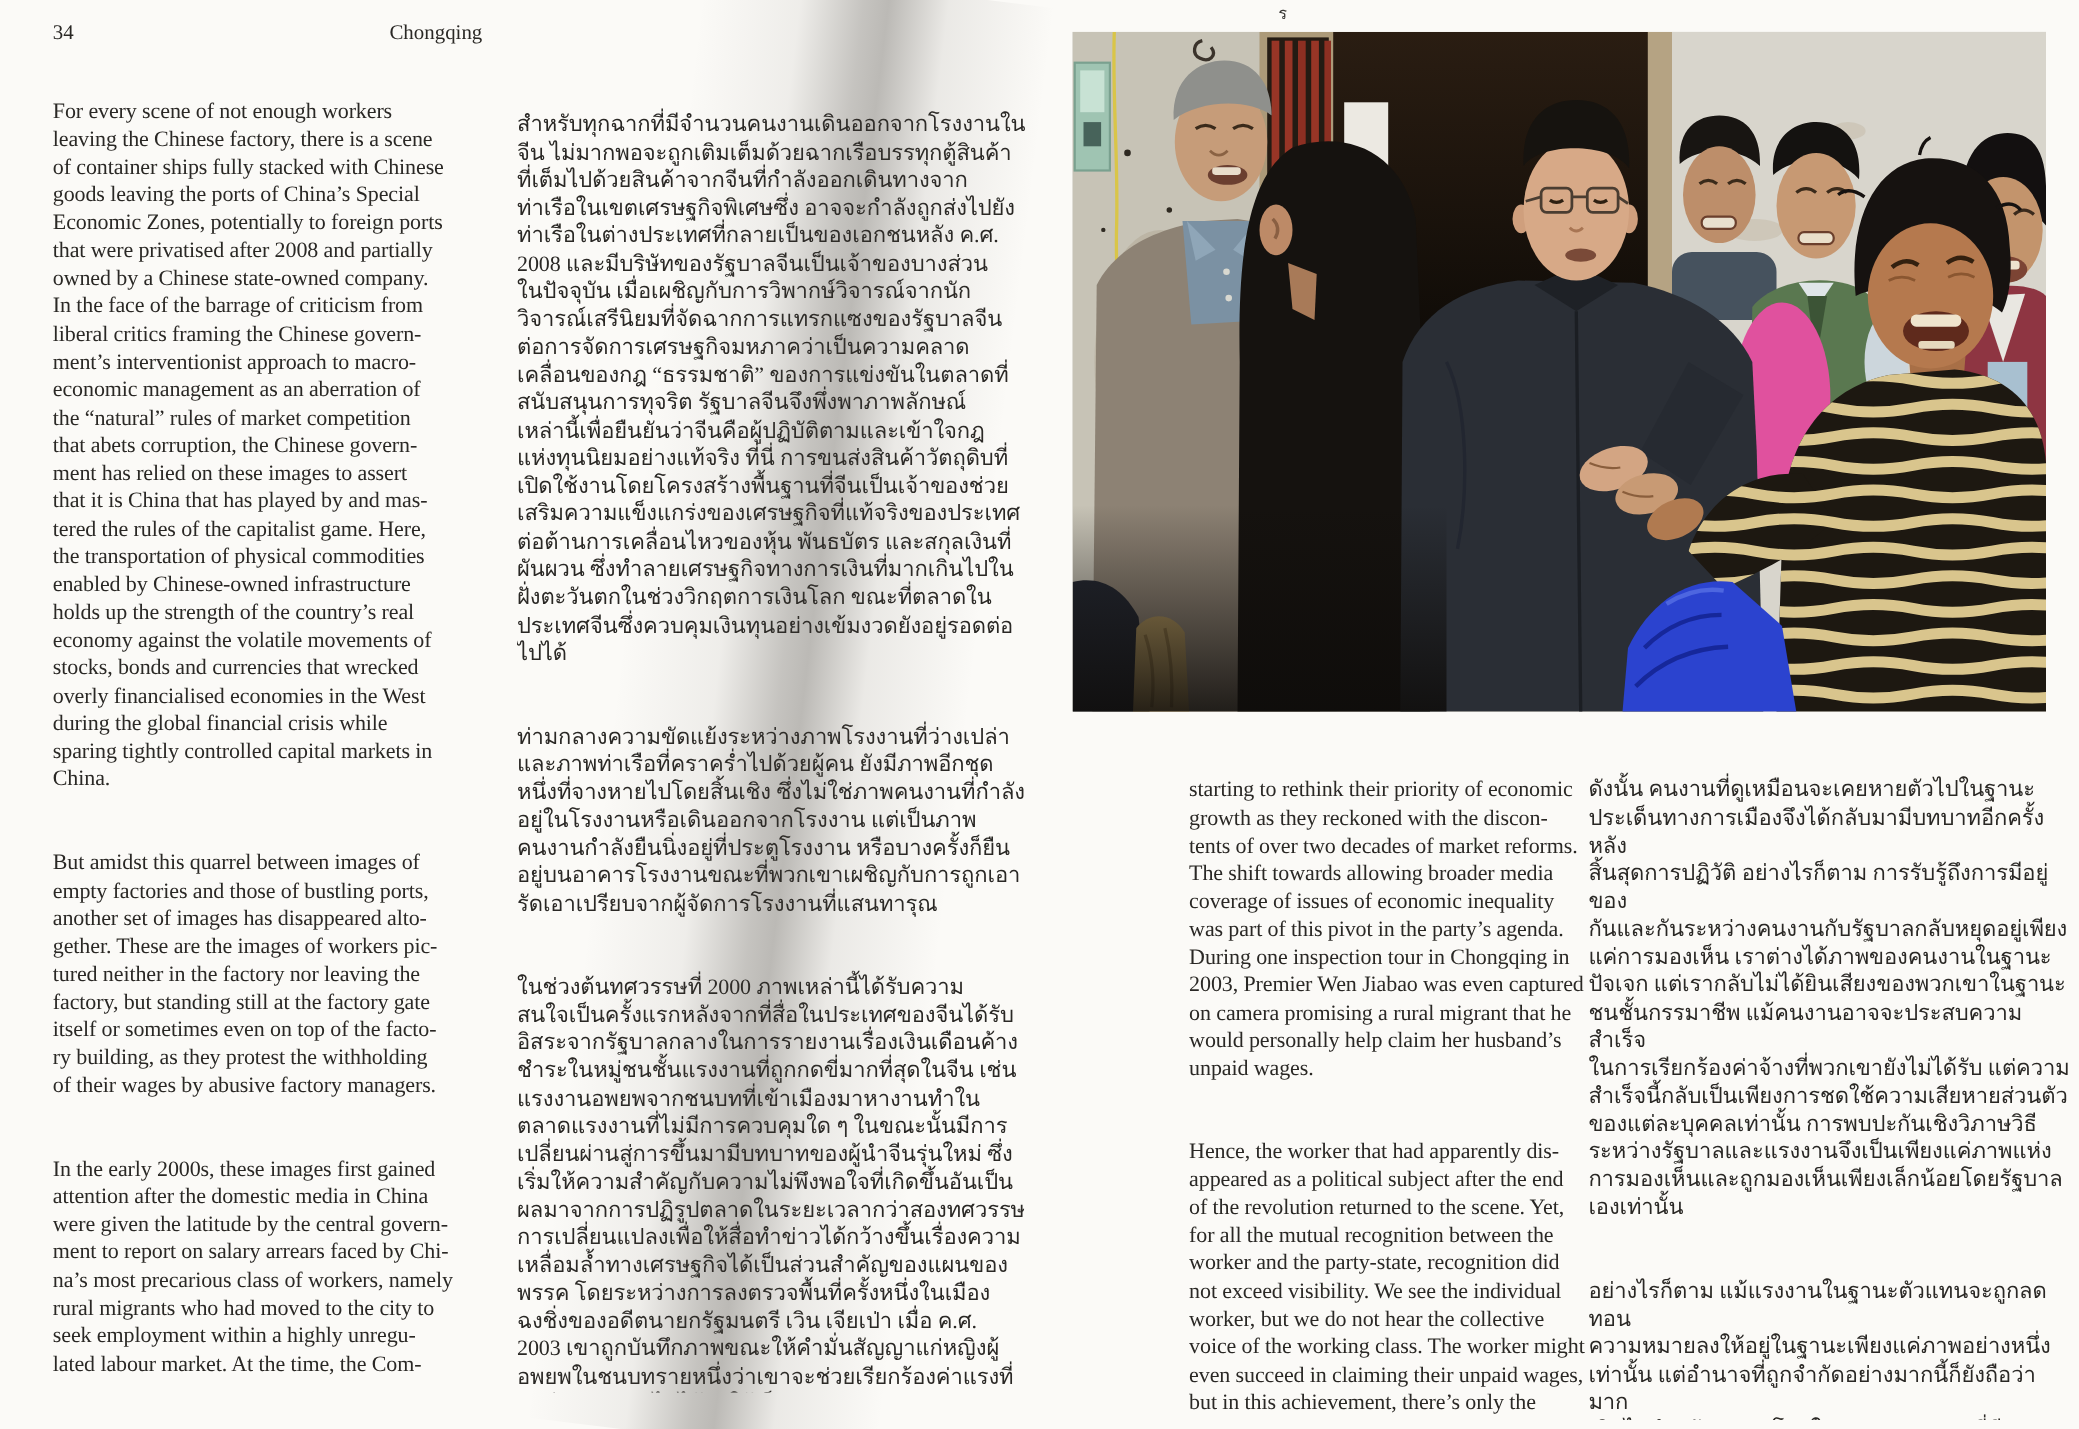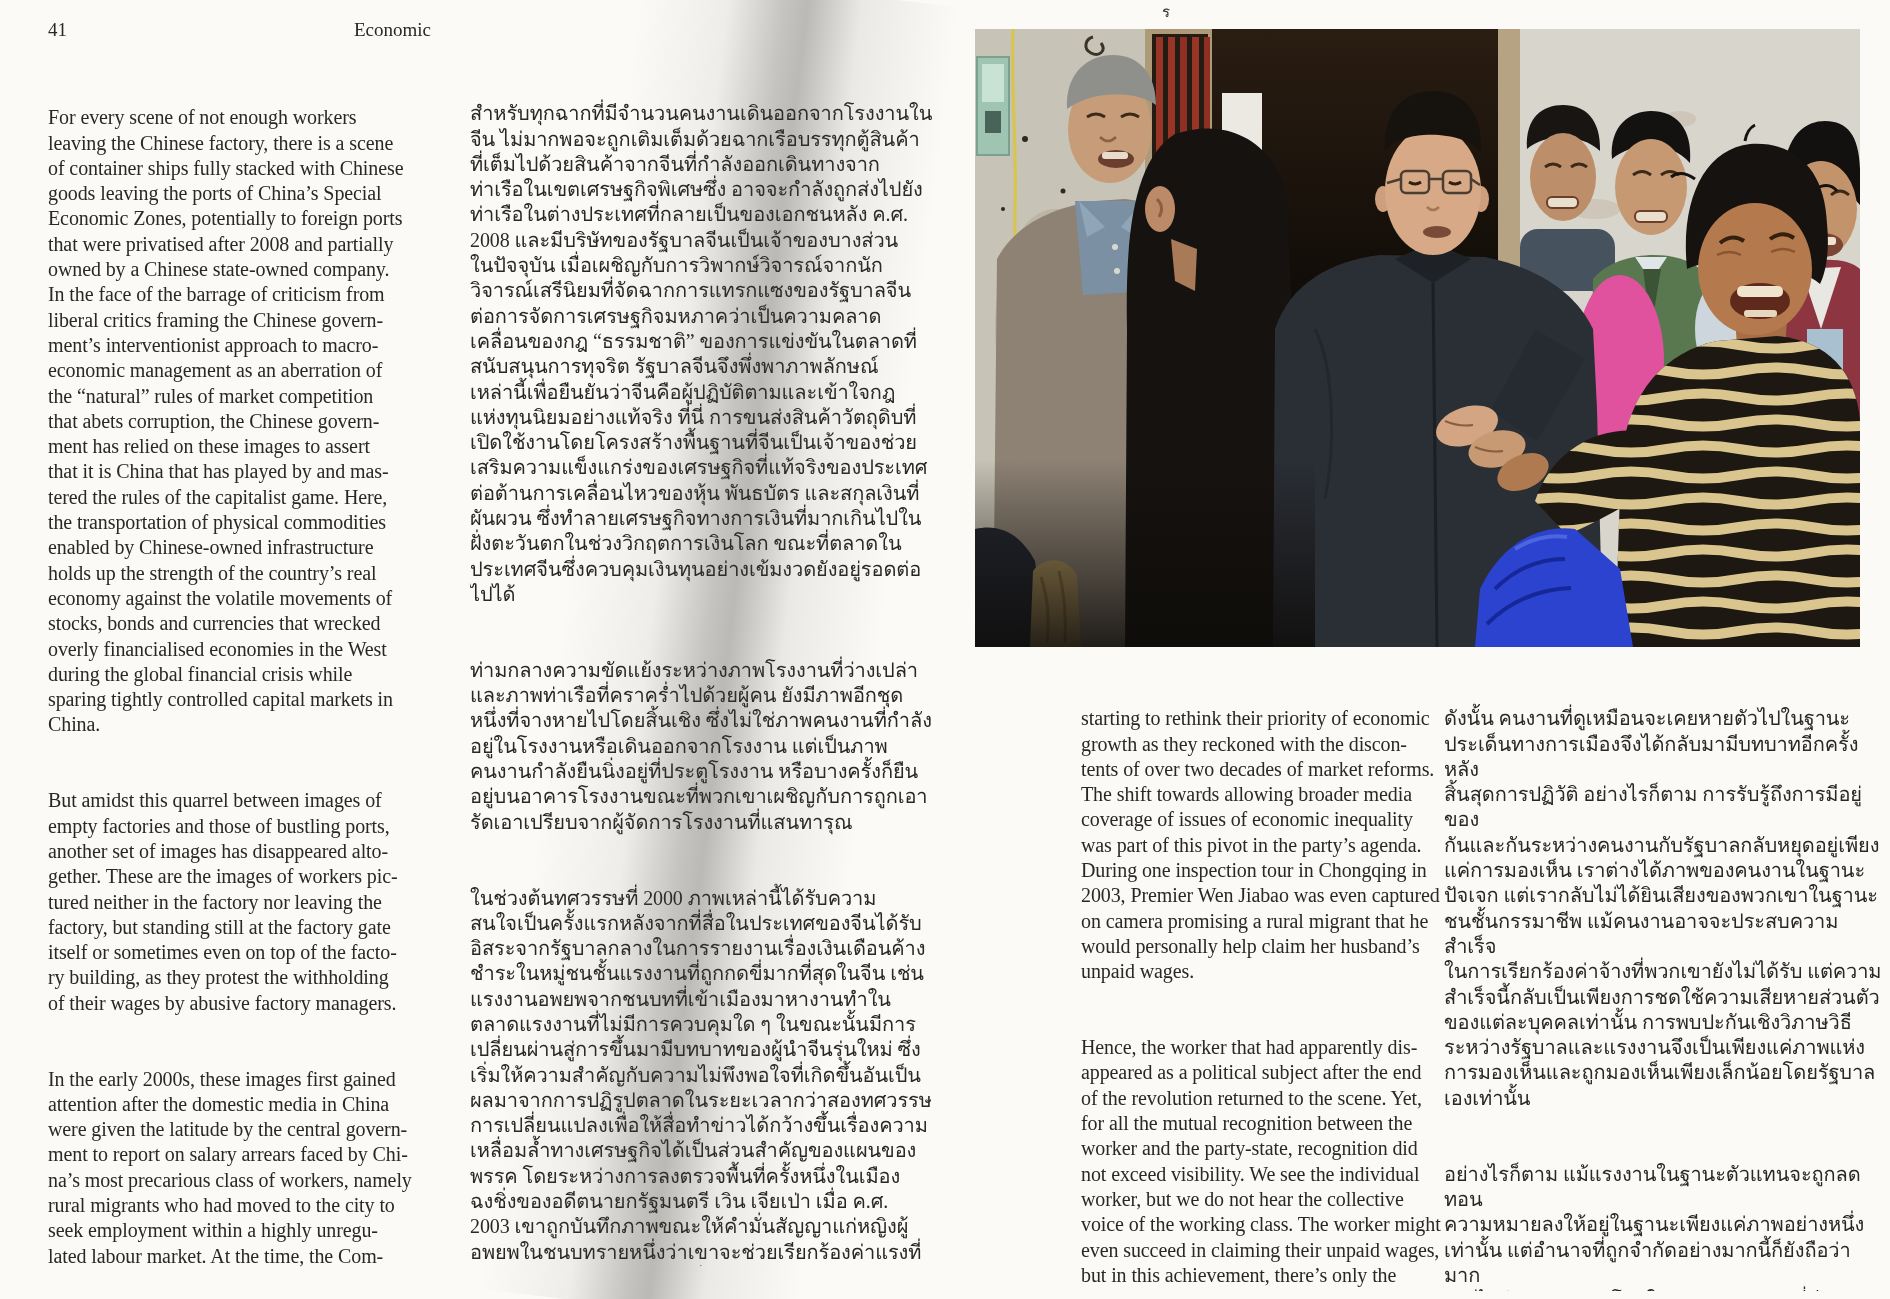--- a/index.html
+++ b/index.html
@@ -4,38 +4,38 @@
 <style>
   html,body{margin:0;padding:0}
   body{width:1890px;height:1299px;background:#fbfaf7;overflow:hidden}
   .spread{position:relative;width:1890px;height:1299px;
           font-family:"Liberation Serif","DejaVu Serif",serif;color:#2a2825}
   .pagenum{position:absolute;left:48px;top:19px;font-size:19px}
   .runhead{position:absolute;left:354px;top:19px;font-size:19px}
   .corner-glyph{position:absolute;left:1162px;top:0;font-size:15px;color:#3a3835}
   .col{position:absolute;font-size:20px;line-height:25.3px;white-space:pre-line;overflow:hidden;letter-spacing:-0.1px}
   .col p{margin:0 0 25.3px 0}
-  #col-left-en{left:48px;top:80px;width:420px;height:1190px}
+  #col-left-en{left:48px;top:64px;width:420px;height:1190px}
   #col-left-th{left:470px;top:76px;width:492px;height:1190px}
   #col-right-en{left:1081px;top:681px;width:420px;height:610px}
   #col-right-th{left:1444px;top:681px;width:438px;height:610px}
   .photo{position:absolute;left:975px;top:29px;width:885px;height:618px;overflow:hidden;background:#cfccc3}
   .gutter{position:absolute;left:640px;top:-12px;width:320px;height:1330px;pointer-events:none;
           transform-origin:50% 0;transform:rotate(7deg);
           background:linear-gradient(90deg,rgba(90,85,78,0) 0%,rgba(90,85,78,0.08) 28%,
             rgba(58,54,48,0.28) 46%,rgba(58,54,48,0.33) 53%,rgba(90,85,78,0.10) 70%,rgba(90,85,78,0) 100%)}
 </style>
 </head>
 <body>
 
 <div class="spread">
 
   <div>
-    <span class="pagenum">41</span>
-    <span class="runhead">Economic</span>
+    <span class="pagenum">34</span>
+    <span class="runhead">Chongqing</span>
 
     <div class="col en" id="col-left-en">
       <p>For every scene of not enough workers
 leaving the Chinese factory, there is a scene
 of container ships fully stacked with Chinese
 goods leaving the ports of China’s Special
 Economic Zones, potentially to foreign ports
 that were privatised after 2008 and partially
 owned by a Chinese state-owned company.
 In the face of the barrage of criticism from

